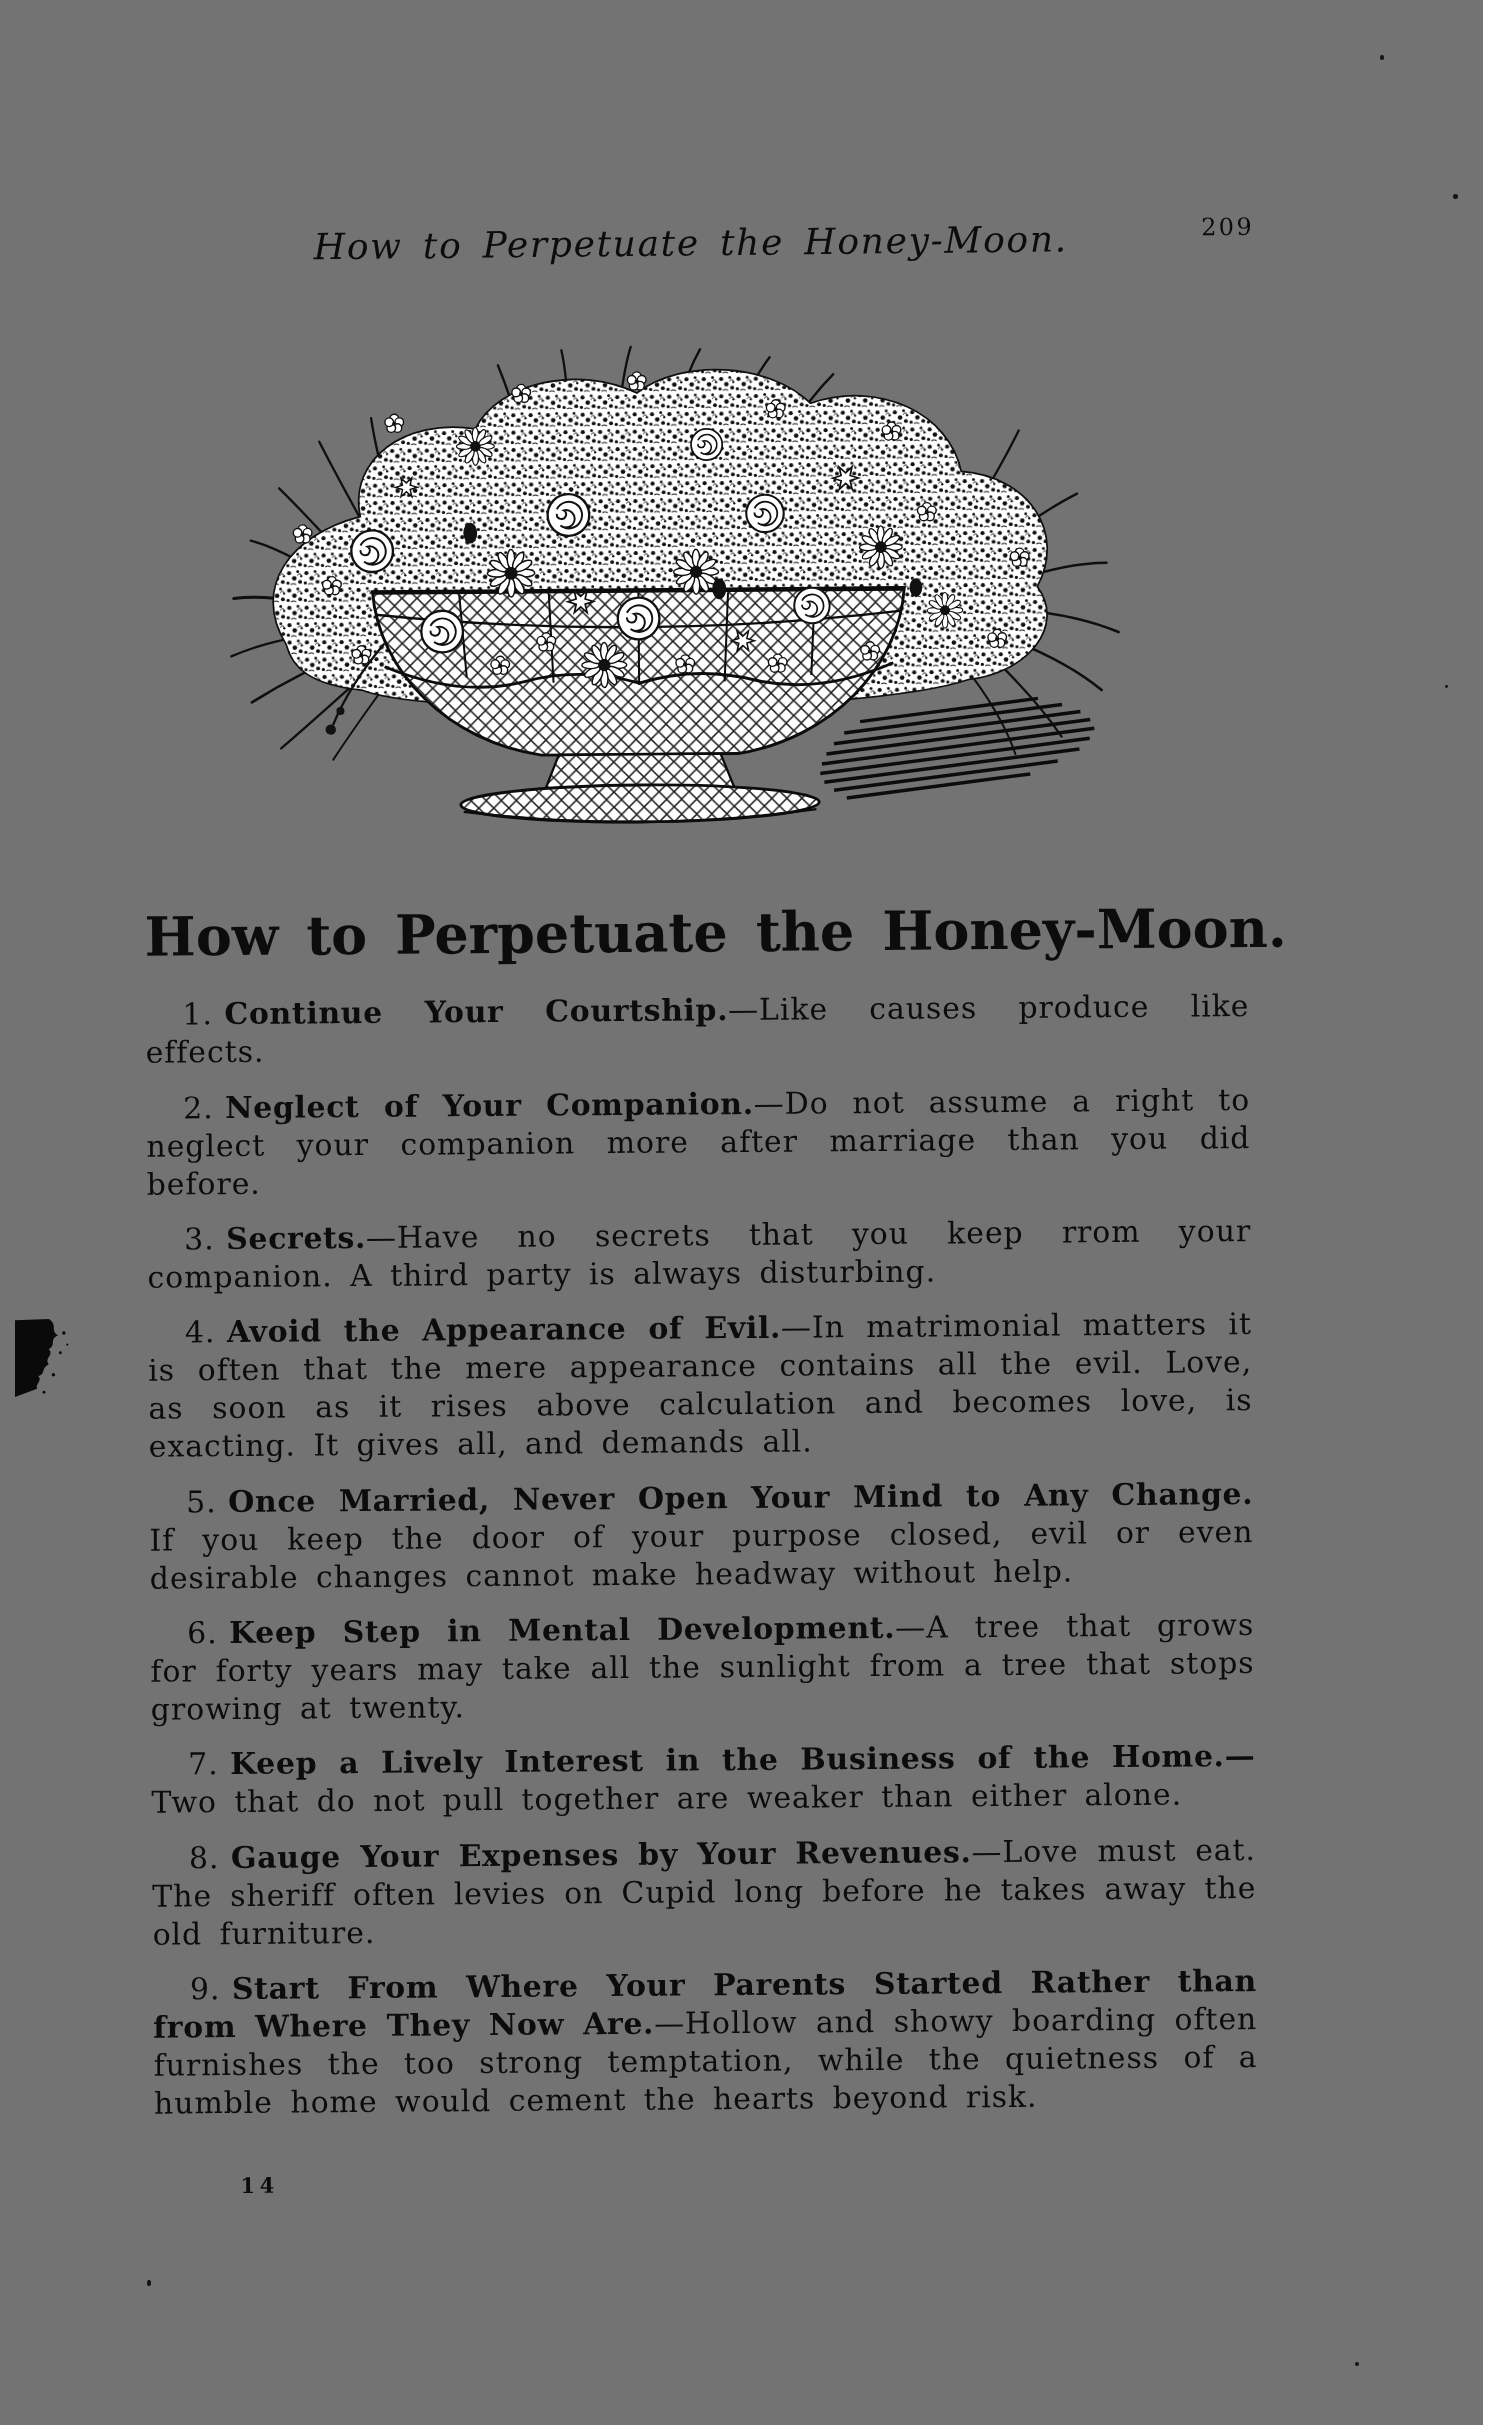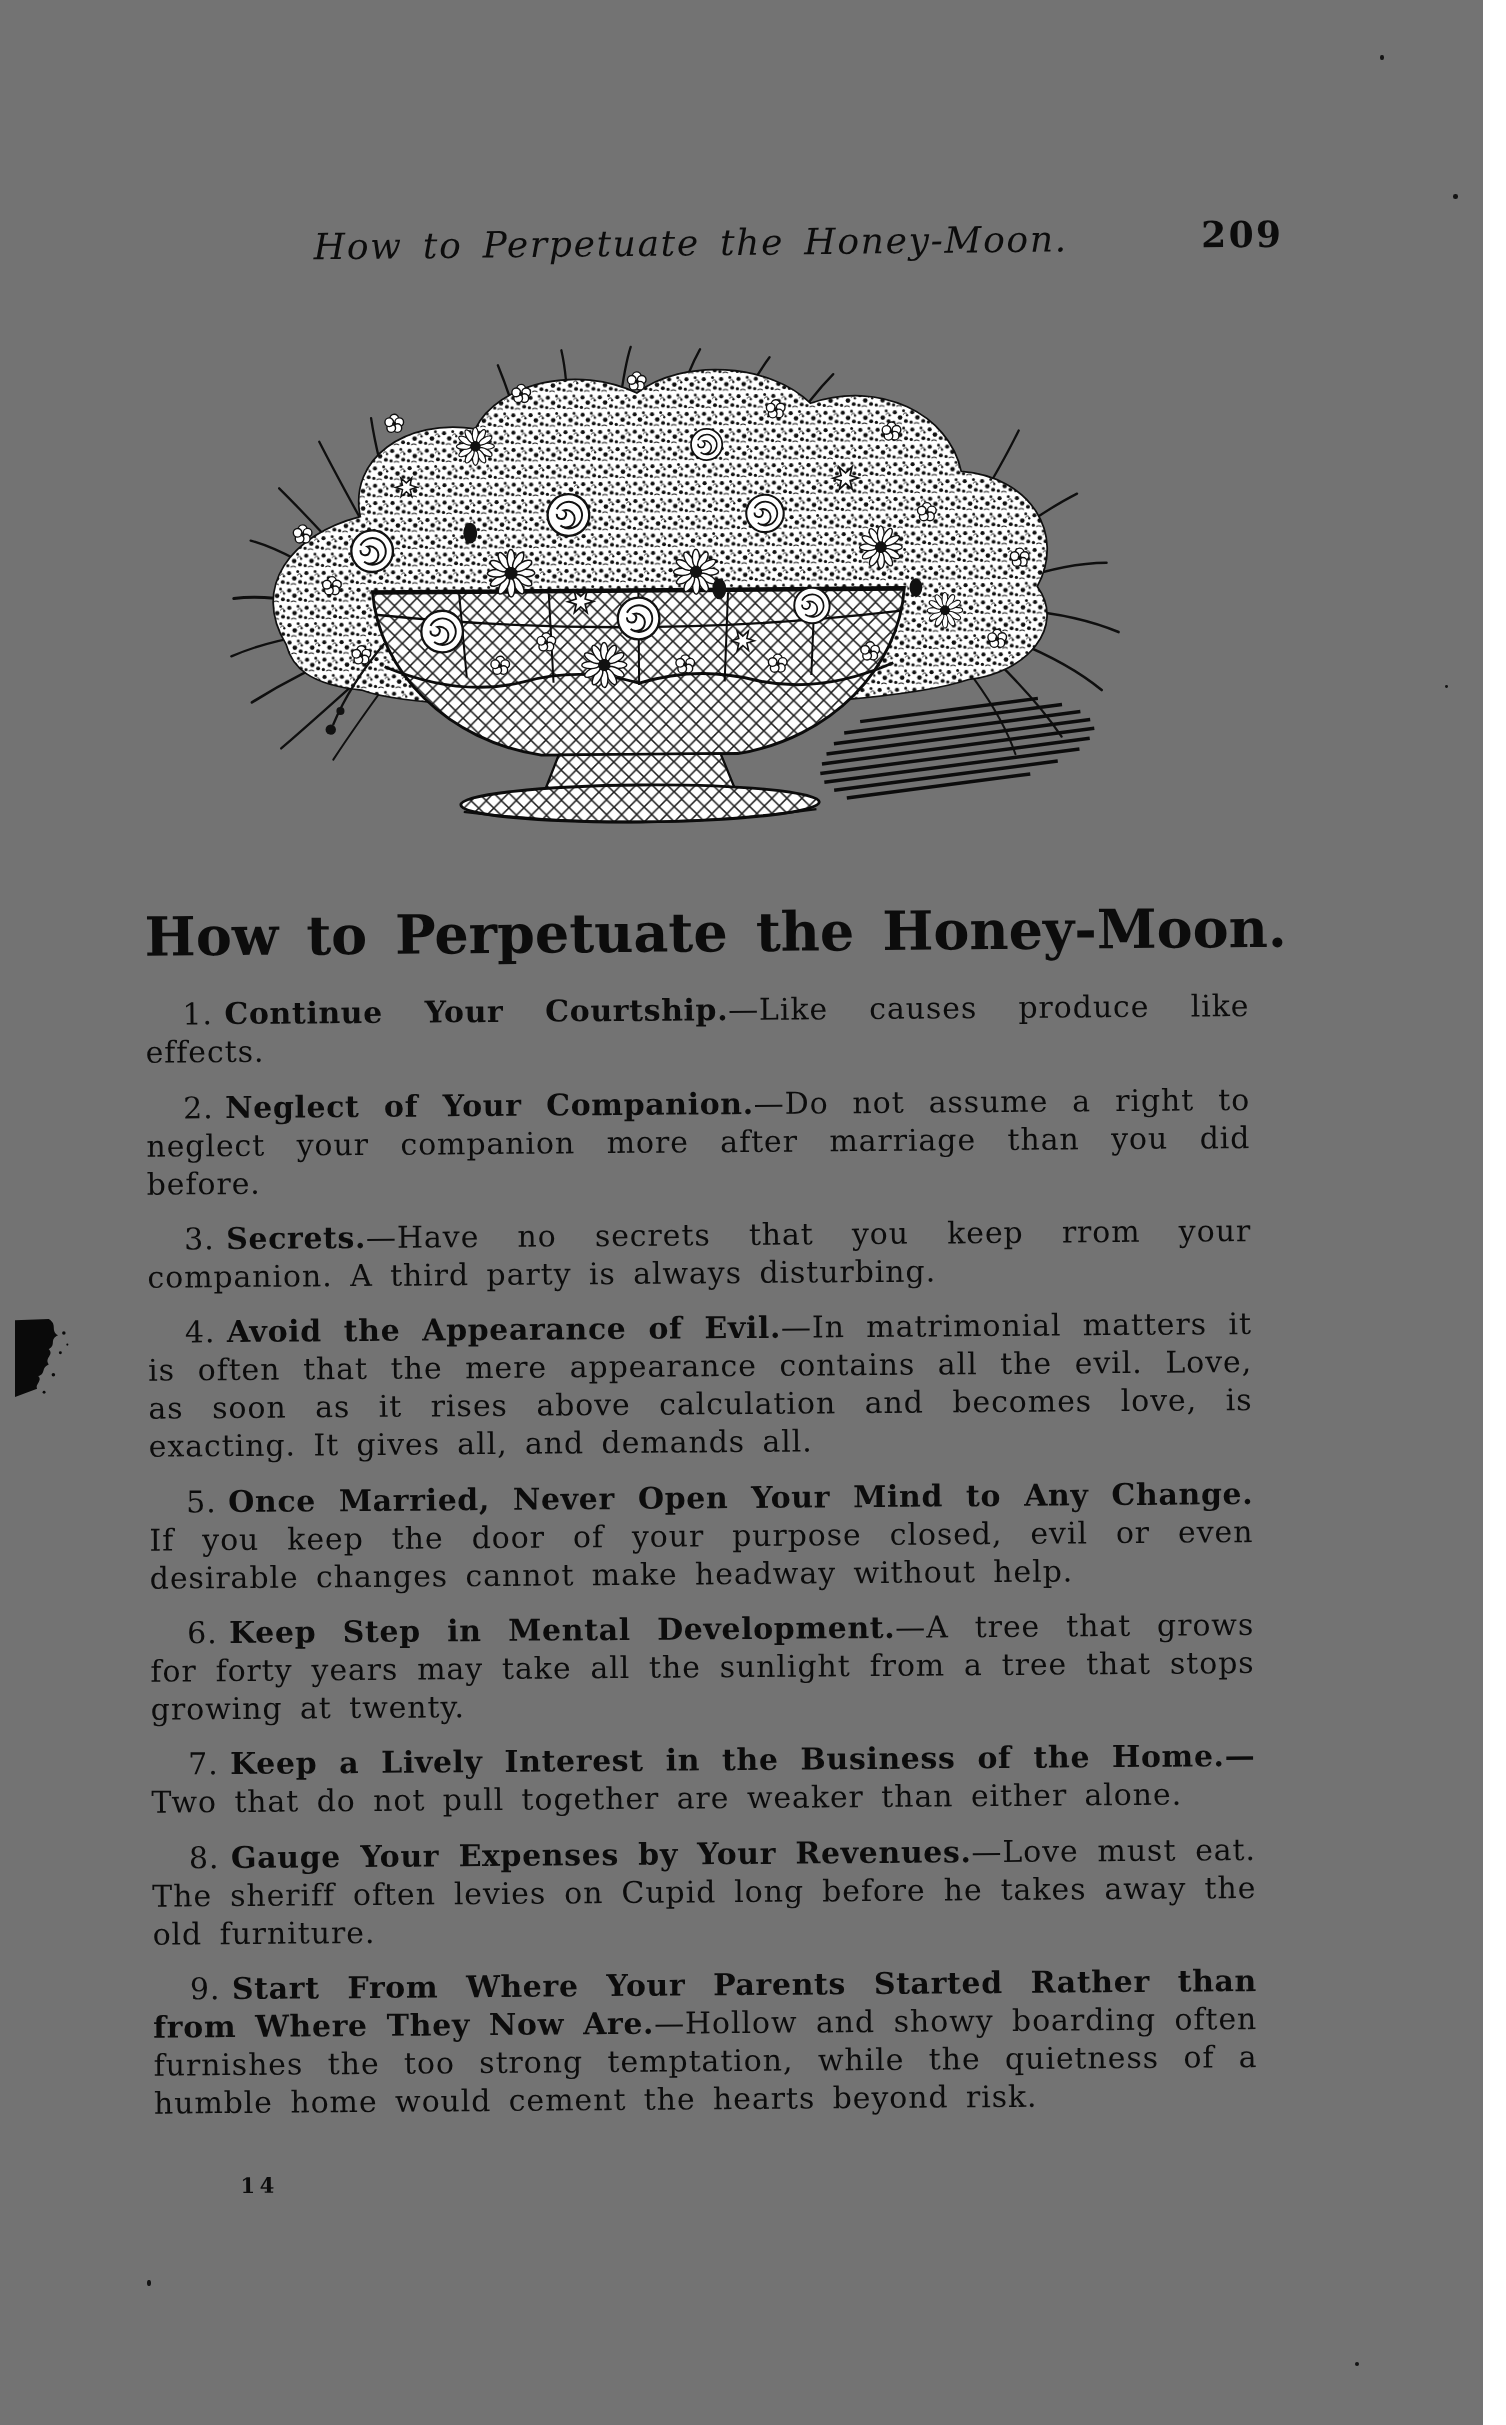--- a/index.html
+++ b/index.html
@@ -10,21 +10,21 @@
   }
   .page{position:relative;width:1483px;height:2426px;background:#737373;overflow:hidden;}
   .skew{position:absolute;inset:0;transform:rotate(-0.45deg);transform-origin:50% 40%;}
 
   .running-header{
     position:absolute;top:222px;left:312px;width:769px;
     font-style:italic;font-size:36px;letter-spacing:1.7px;word-spacing:7px;
     text-align:center;white-space:nowrap;transform:rotate(-0.15deg);
   }
   .page-number{
-    position:absolute;top:217px;left:1207px;font-size:36px;letter-spacing:2.3px;font-weight:bold;
+    position:absolute;top:217px;left:1207px;font-size:24px;letter-spacing:2.3px;
   }
 
   .illustration{position:absolute;top:340px;left:202px;width:925px;height:486px;margin:0;}
   .illustration svg{display:block;width:100%;height:100%;}
 
   .textblock{position:absolute;top:902px;left:145px;width:1104px;}
   .title{
     margin:0 0 29px 0;font-size:54px;font-weight:bold;line-height:1.12;
     text-align:center;letter-spacing:0px;word-spacing:9.2px;white-space:nowrap;
   }

